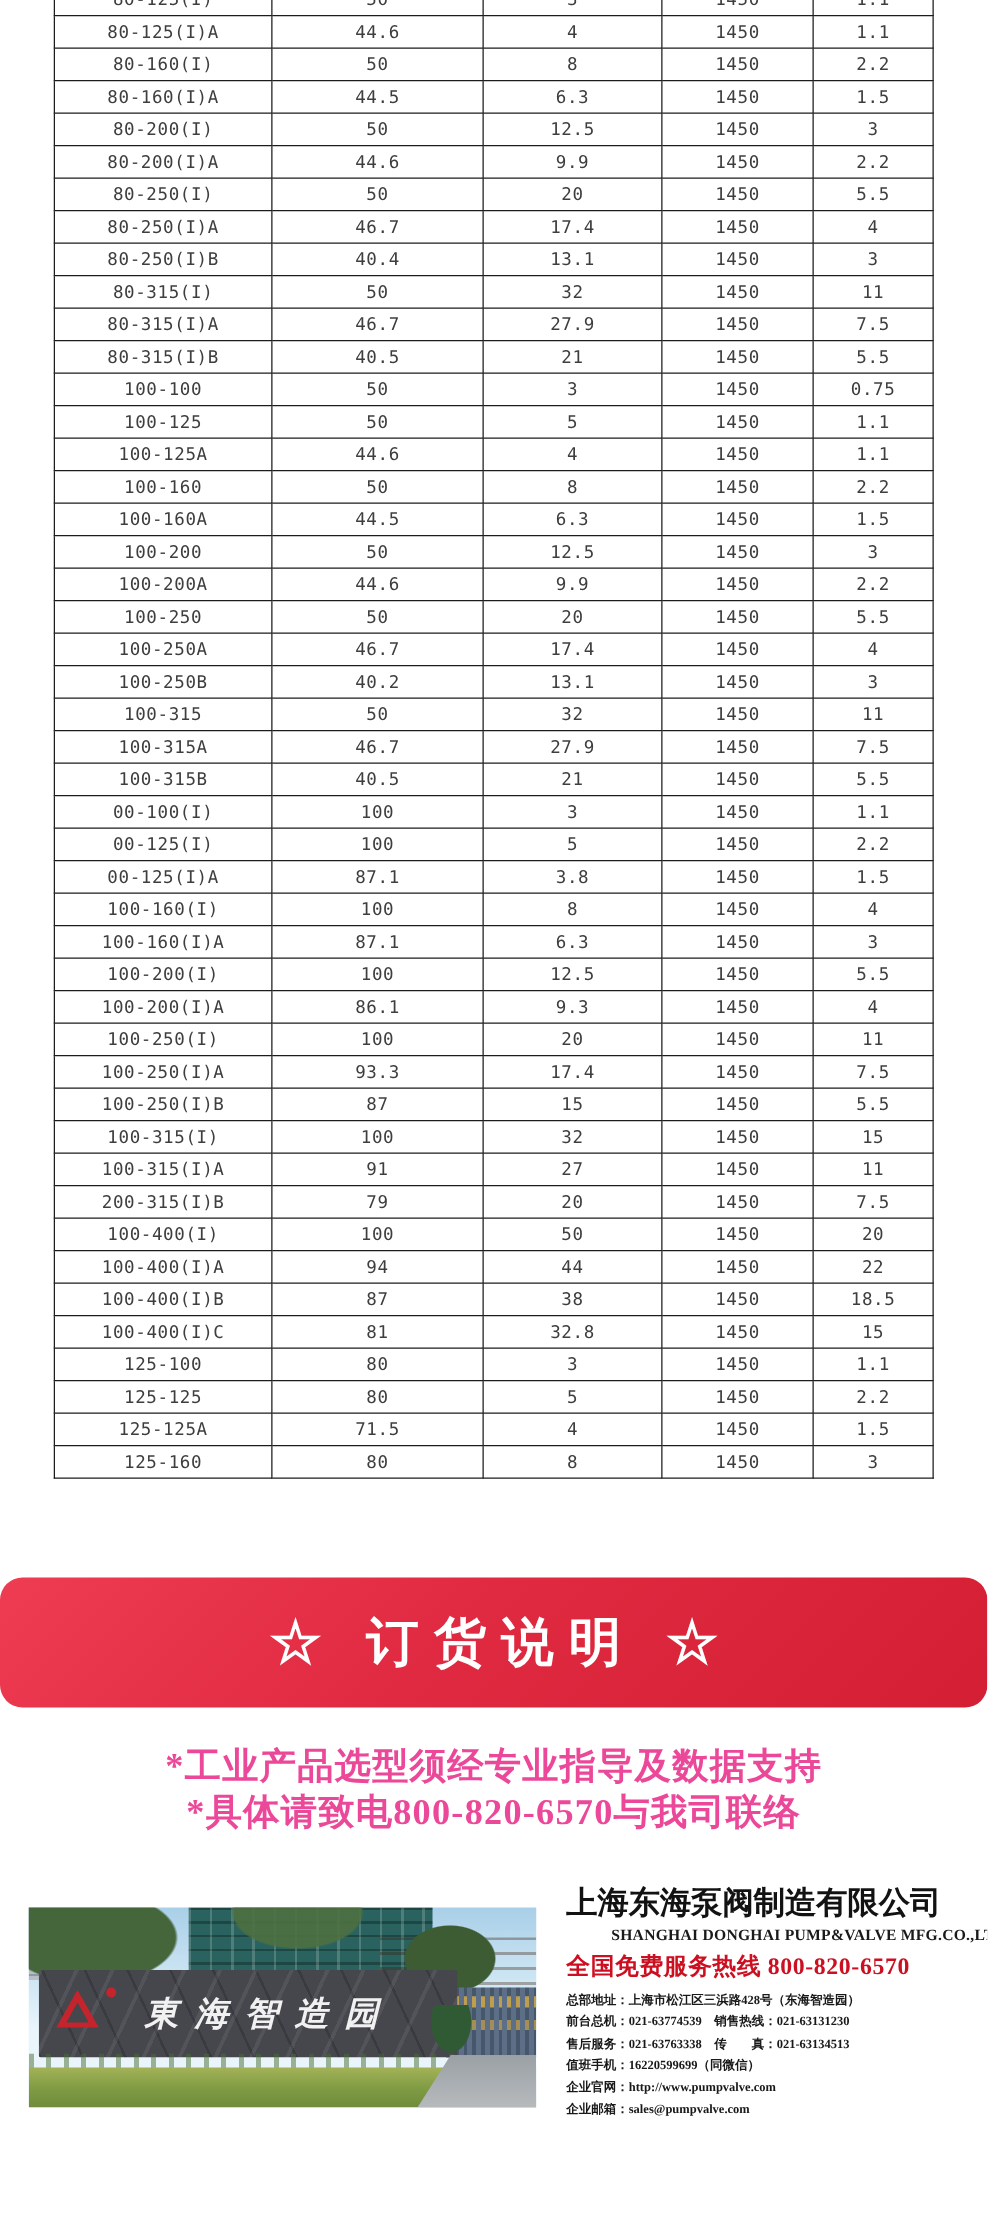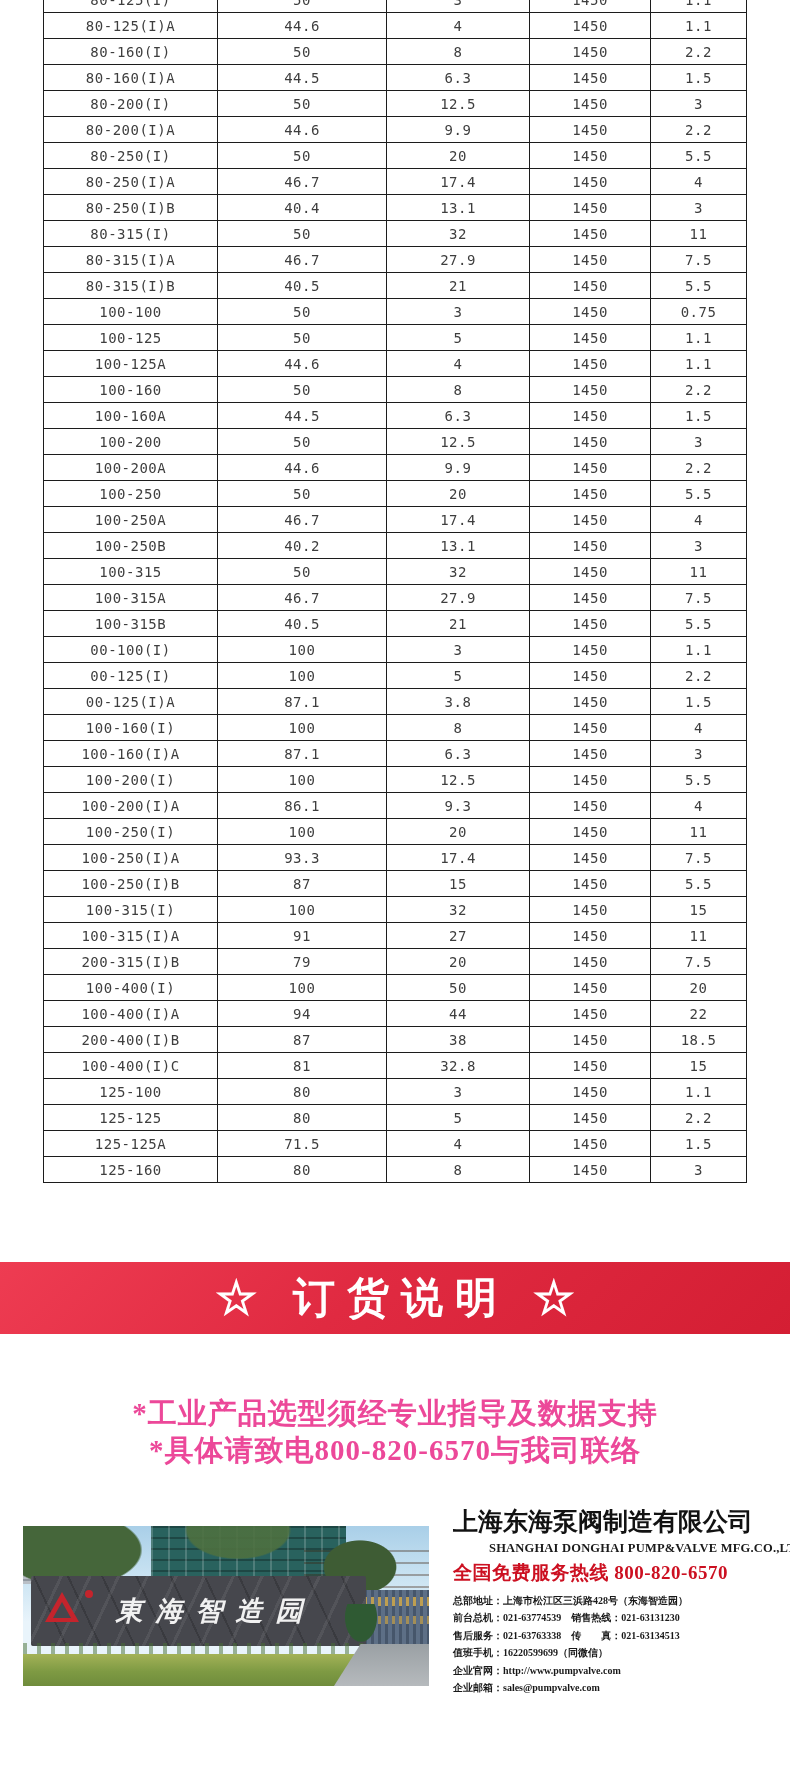--- a/index.html
+++ b/index.html
@@ -12,23 +12,23 @@
   table.spec { border-collapse:collapse; table-layout:fixed; width:703px;
                font-family:"DejaVu Sans Mono",monospace; font-size:14px; color:#3e3e3e; }
   table.spec td { border:1px solid #1c1c1c; height:26px; text-align:center; vertical-align:middle;
                   overflow:hidden; white-space:nowrap; letter-spacing:0.5px; }
 
   
   .note { position:absolute; left:55px; top:1210px; font-size:15.5px; font-weight:600;
           color:#2b2b2b; letter-spacing:0.3px; white-space:nowrap; }
 
   
-  .banner { position:absolute; left:0; top:1262px; width:790px; height:72px;
+  .banner { position:absolute; left:0; top:1262px; width:790px; height:104px;
             background:linear-gradient(135deg,#ee3c52 0%,#e02a41 45%,#d41e33 100%);
-            display:flex; align-items:center; justify-content:center; }
+            display:flex; align-items:center; justify-content:center;border-radius:18px; }
   .banner-title { color:#ffffff; font-size:42px; font-weight:bold; letter-spacing:12px;
                   padding-left:12px; white-space:nowrap; }
 
   
   .order-notes { position:absolute; left:0; top:1395px; width:790px; text-align:center;
                  color:#ec4899; font-family:Liberation Serif, serif; font-weight:bold;
                  font-size:29px; line-height:37px; letter-spacing:1px; }
 
   
   .photo { position:absolute; left:23px; top:1526px; width:406px; height:160px; overflow:hidden;
@@ -379,21 +379,21 @@
             <td>20</td>
           </tr>
           <tr>
             <td>100-400(I)A</td>
             <td>94</td>
             <td>44</td>
             <td>1450</td>
             <td>22</td>
           </tr>
           <tr>
-            <td>200-400(I)B</td>
+            <td>100-400(I)B</td>
             <td>87</td>
             <td>38</td>
             <td>1450</td>
             <td>18.5</td>
           </tr>
           <tr>
             <td>100-400(I)C</td>
             <td>81</td>
             <td>32.8</td>
             <td>1450</td>

